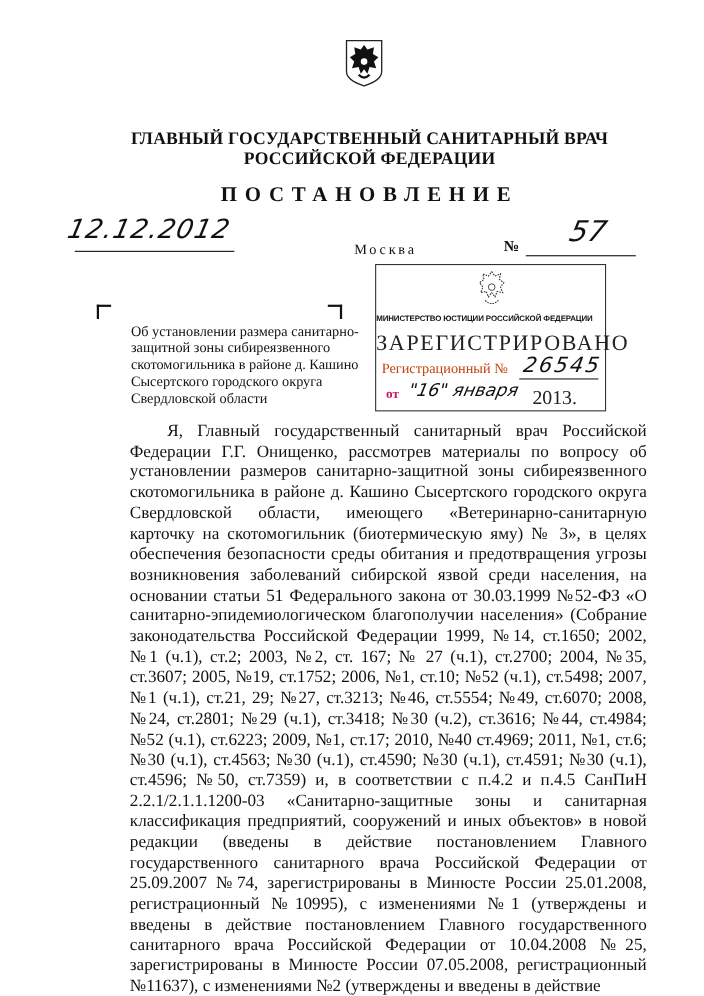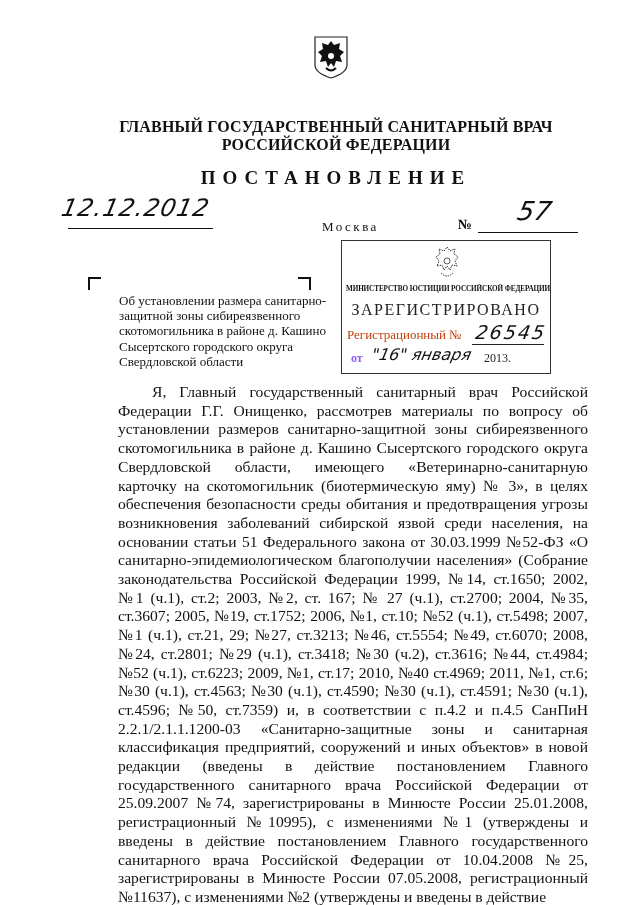--- a/index.html
+++ b/index.html
@@ -20,32 +20,32 @@
   .num-hand { position:absolute; left:518px; top:196px; font-family:"DejaVu Sans",sans-serif;
               font-style:italic; font-size:26px; transform:skewX(-12deg); }
   .num-line { position:absolute; left:478px; top:232px; width:100px; border-top:1px solid #111; }
   .corner { position:absolute; width:11px; height:11px; border-color:#111; border-style:solid; }
   .corner.tl { left:88px; top:277px; border-width:2px 0 0 2px; }
   .corner.tr { left:298px; top:277px; border-width:2px 2px 0 0; }
   .subject { position:absolute; left:119px; top:293px; width:215px; font-size:13px; line-height:15.2px;font-family:Liberation Serif, serif; }
   .stamp { position:absolute; left:341px; top:240px; width:208px; height:132px;
            border:1.5px solid #333; }
   .stamp .s-emblem { position:absolute; left:90px; top:2px; width:30px; height:40px; }
-  .stamp .s-ministry { position:absolute; top:44px; left:0; width:100%; text-align:right;
-                       font-family:Liberation Serif, serif; font-size:7.2px; font-weight:bold; letter-spacing:-0.1px; }
+  .stamp .s-ministry { position:absolute; top:44px; left:0; width:100%; text-align:left;
+                       font-family:Liberation Sans, sans-serif; font-size:7.2px; font-weight:bold; letter-spacing:-0.1px; }
   .stamp .s-reg { position:absolute; top:60px; left:0; width:100%; text-align:center;
-                  font-size:16px; letter-spacing:1.5px; color:#222; }
+                  font-size:20px; letter-spacing:1.5px; color:#222; }
   .stamp .s-regno-lbl { position:absolute; top:86px; left:5px; font-size:13px; color:#c2410c; }
   .stamp .s-regno { position:absolute; top:80px; left:134px; font-family:"DejaVu Sans",sans-serif;
                     font-style:italic; font-size:19px; transform:skewX(-10deg); letter-spacing:2px; }
   .stamp .s-regno-line { position:absolute; top:103px; left:130px; width:72px; border-top:1px solid #222; }
-  .stamp .s-from-lbl { position:absolute; top:110px; left:9px; font-size:12px; color:#8b5cf6;font-weight:bold; }
+  .stamp .s-from-lbl { position:absolute; top:110px; left:9px; font-size:12px; color:#be185d;font-weight:bold; }
   .stamp .s-from-date { position:absolute; top:104px; left:30px; font-family:"DejaVu Sans",sans-serif;
                         font-style:italic; font-size:16px; transform:skewX(-12deg); }
-  .stamp .s-from-year { position:absolute; top:110px; left:142px; font-size:12px; color:#222; }
+  .stamp .s-from-year { position:absolute; top:110px; left:142px; font-size:18px; color:#222; }
   .body-text { position:absolute; left:118px; top:383px; width:470px; font-size:15.6px;
                line-height:18.7px; text-align:justify; text-indent:34px; hyphens:none; }
 </style>
 </head>
 <body>
 
 <div class="emblem">
   <svg width="36" height="44" viewBox="0 0 36 44">
     <path d="M2 2 H34 V30 Q34 38 18 43 Q2 38 2 30 Z" fill="#fff" stroke="#222" stroke-width="1.2"></path>
     <path d="M18 6 l3 4 l6 -2 l-1 6 l5 3 l-4 4 l2 6 l-6 -1 l-2 6 l-3 -4 l-3 4 l-2 -6 l-6 1 l2 -6 l-4 -4 l5 -3 l-1 -6 l6 2 Z" fill="#111"></path>

